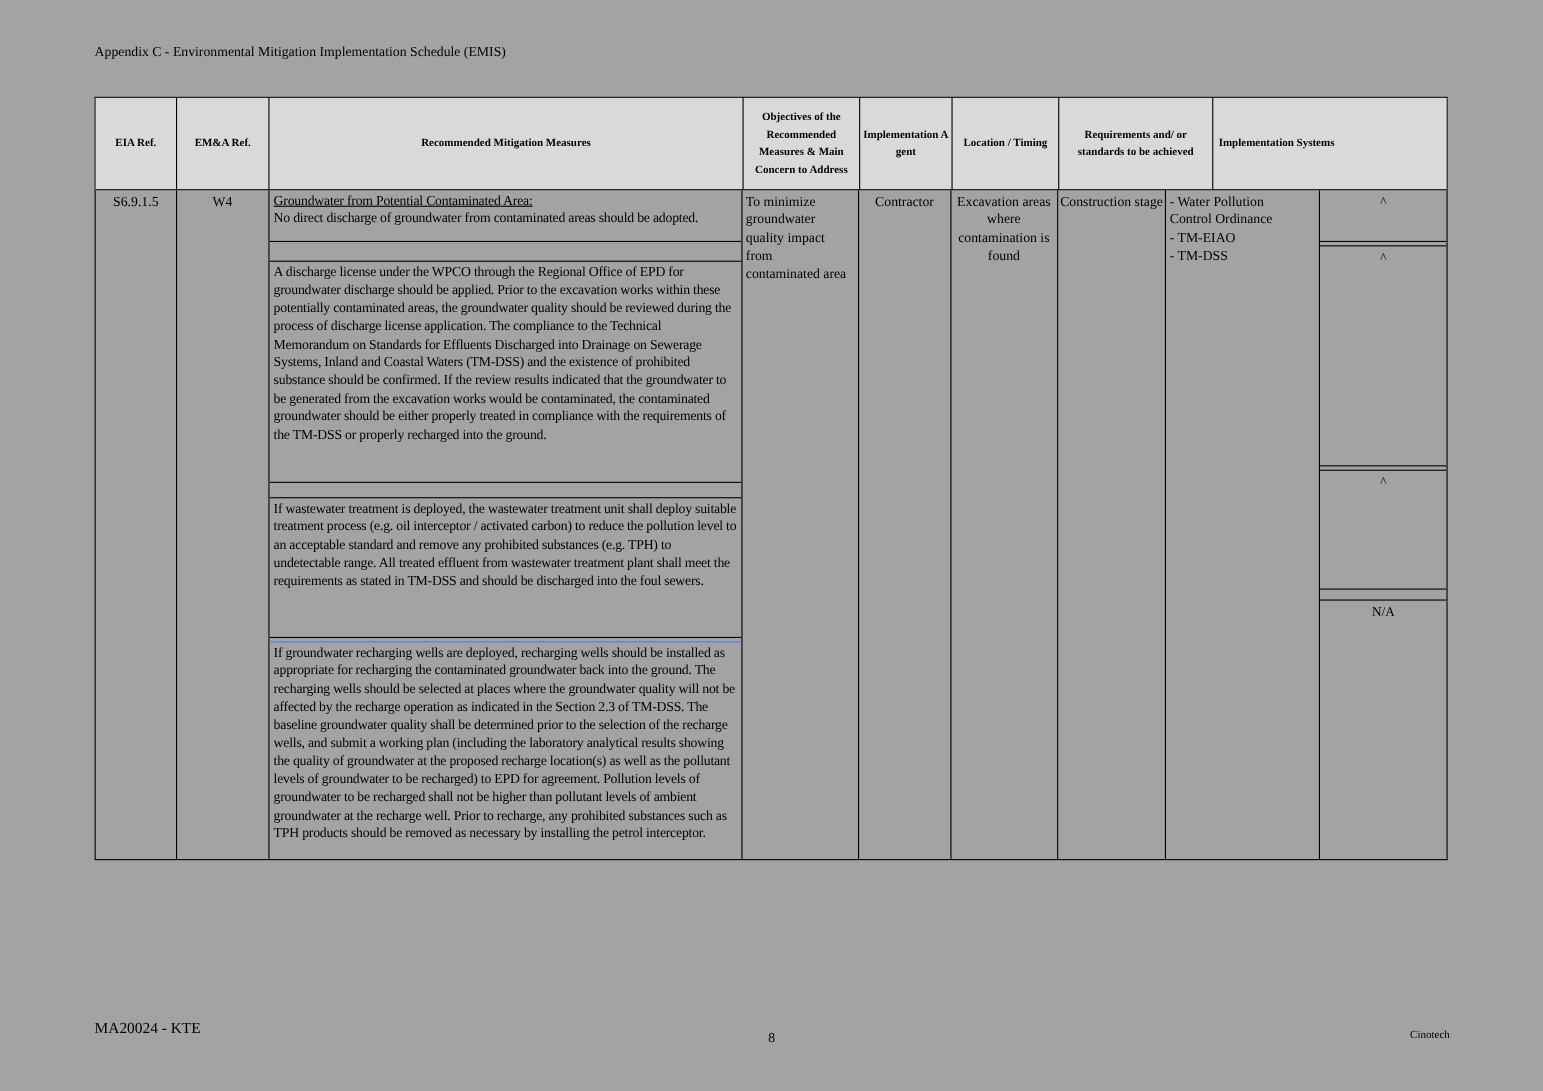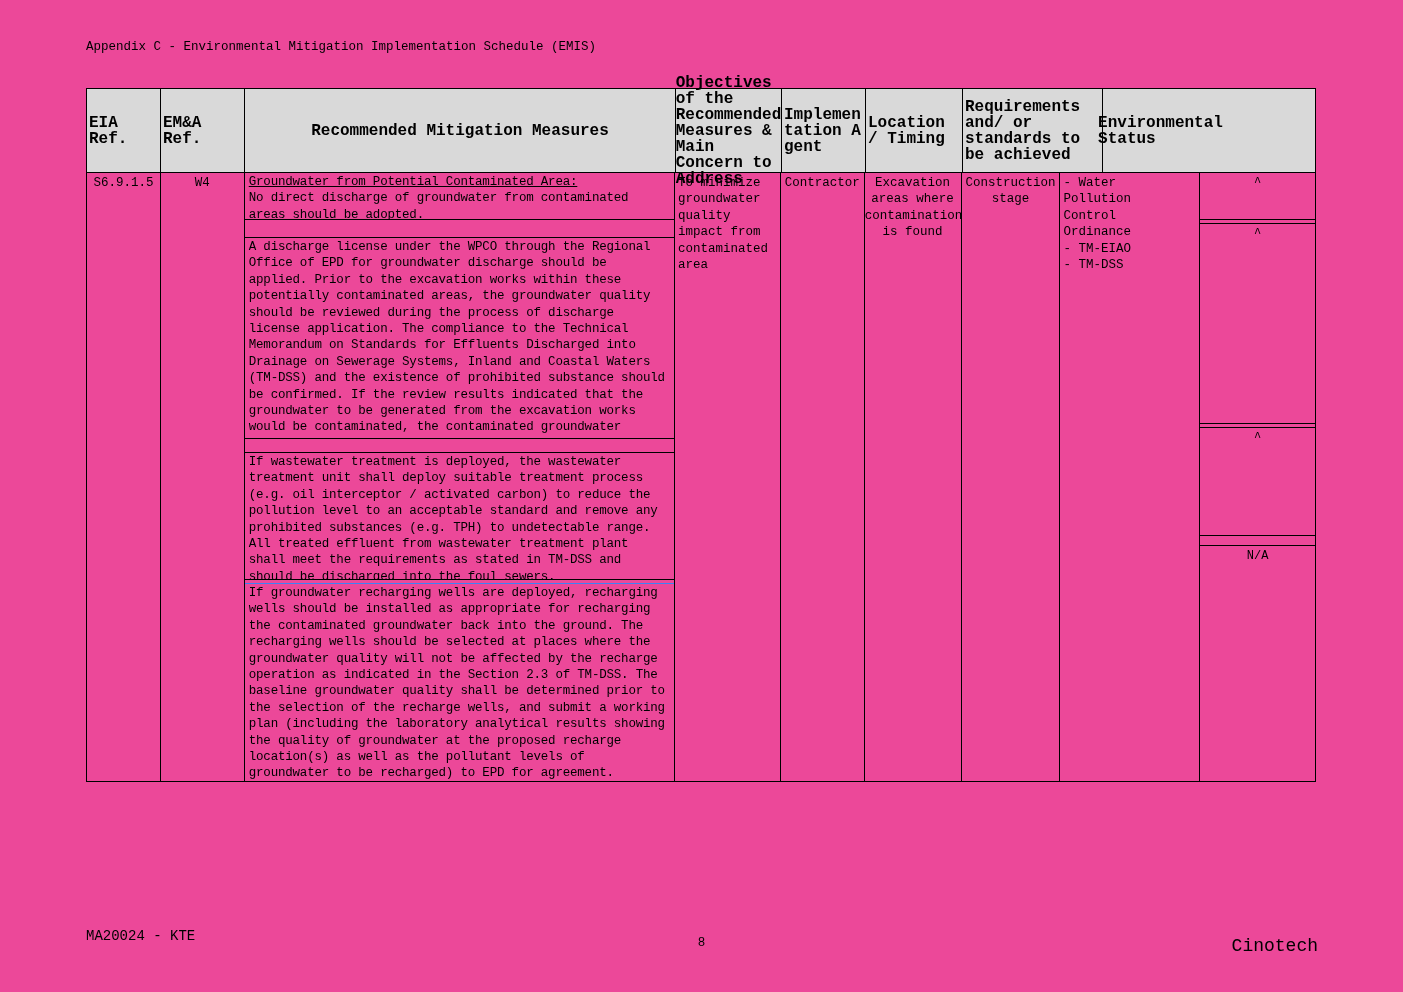--- a/index.html
+++ b/index.html
@@ -1,27 +1,27 @@
 <!DOCTYPE html>
 <html><head>
 <meta charset="utf-8">
 <style>
   * { margin:0; padding:0; box-sizing:border-box; }
   html,body { background:#ffffff; }
   .page {
-    position:relative; width:1403px; height:992px; background:#ec4899;
-    font-family:Liberation Mono, monospace; color:#000; overflow:hidden;
+    position:relative; width:1403px; height:992px; background:#a3a3a3;
+    font-family:Liberation Serif, serif; color:#000; overflow:hidden;
   }
   .doc-title { position:absolute; left:86px; top:40px; font-size:12.5px; }
 
   .emis-table { position:absolute; left:86px; top:88px; width:1230px; border:1px solid #000; }
   .thead { display:flex; height:84px; background:#d9d9d9; border-bottom:1px solid #000; }
   .hcell {
-    display:flex; align-items:center; justify-content:center; 
-    font-weight:bold; font-size:16px; line-height:16px;
+    display:flex; align-items:center; justify-content:center; text-align:center;
+    font-weight:bold; font-size:10px; line-height:16px;
     border-right:1px solid #000; padding:0 2px;
   }
   .hcell:last-child { border-right:none; }
   .break-word { word-break:break-all; }
 
   .c1{width:74px} .c2{width:84px} .c3{width:431px} .c4{width:106px} .c5{width:84px}
   .c6{width:97px} .c7{width:99px} .c8{width:140px} .c9{width:115px}
 
   .tbody { display:flex; height:608px; }
   .bcell { border-right:1px solid #000; font-size:12.5px; line-height:16.4px; overflow:hidden; }
@@ -43,40 +43,40 @@
   .s3 { height:109px; margin-top:3px; border-top:1px solid #000; border-bottom:1px solid #000; }
   .s4 { height:236px; margin-top:9px; border-top:1px solid #000; }
 
   .objectives-cell { padding:2px 10px 0 3px; }
   .location-cell, .stage-cell, .agent-cell { text-align:center; padding-top:2px; }
   .requirements-cell { padding:2px 24px 0 3px; }
   .req-line { display:block; }
 
   .footer-left  { position:absolute; left:86px;  top:928px; font-size:14px; }
   .footer-page  { position:absolute; left:0; right:0; top:936px; text-align:center; font-size:12.5px; }
-  .footer-right { position:absolute; right:85px; top:936px; font-size:18px; }
+  .footer-right { position:absolute; right:85px; top:936px; font-size:10px; }
 </style>
 </head>
 <body>
 
 <div class="page">
 
   <div class="doc-title">Appendix C - Environmental Mitigation Implementation Schedule (EMIS)</div>
 
   <div class="emis-table">
 
     <div class="thead">
       <div class="hcell c1">EIA Ref.</div>
       <div class="hcell c2">EM&amp;A Ref.</div>
       <div class="hcell c3">Recommended Mitigation Measures</div>
       <div class="hcell c4">Objectives of the Recommended Measures &amp; Main Concern to Address</div>
       <div class="hcell c5 break-word">Implementation Agent</div>
       <div class="hcell c6">Location / Timing</div>
       <div class="hcell c8">Requirements and/ or standards to be achieved</div>
-      <div class="hcell c9">Environmental Status</div>
+      <div class="hcell c9">Implementation Systems</div>
     </div>
 
     <div class="tbody">
 
       <div class="bcell c1 top-center">S6.9.1.5</div>
 
       <div class="bcell c2 top-center">W4</div>
 
       <div class="bcell c3">
         <div class="m-box m1">

